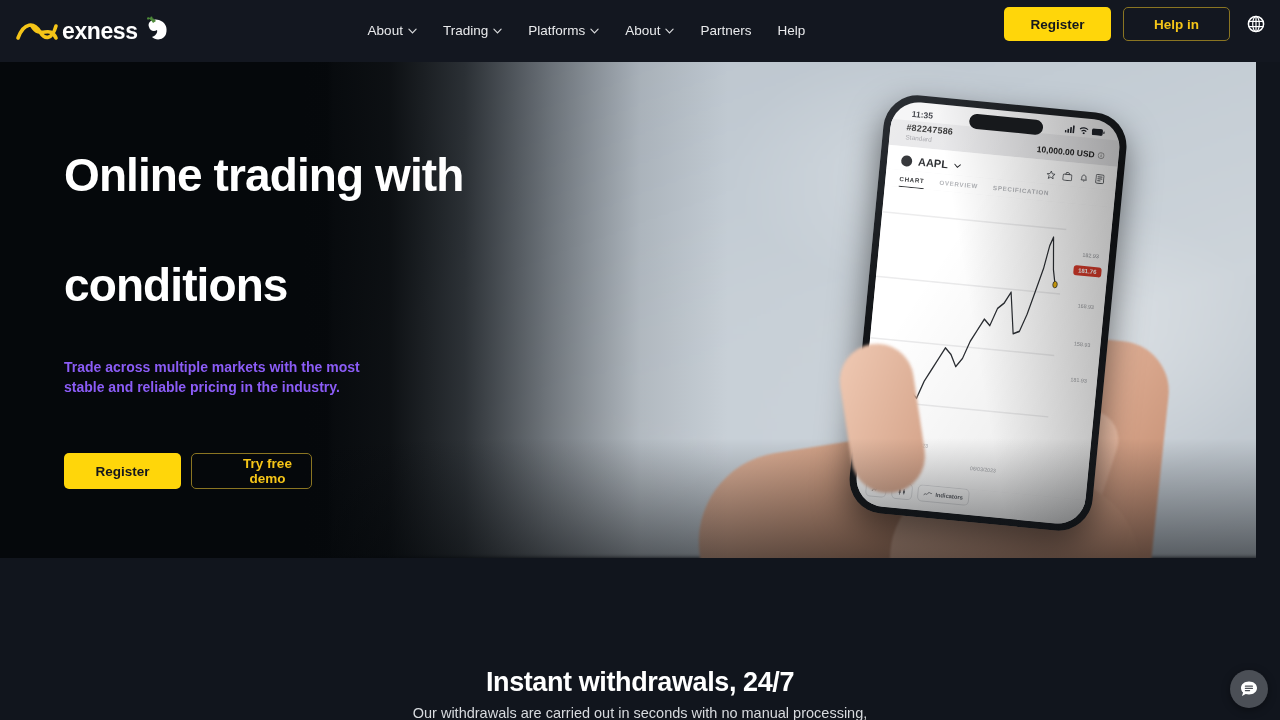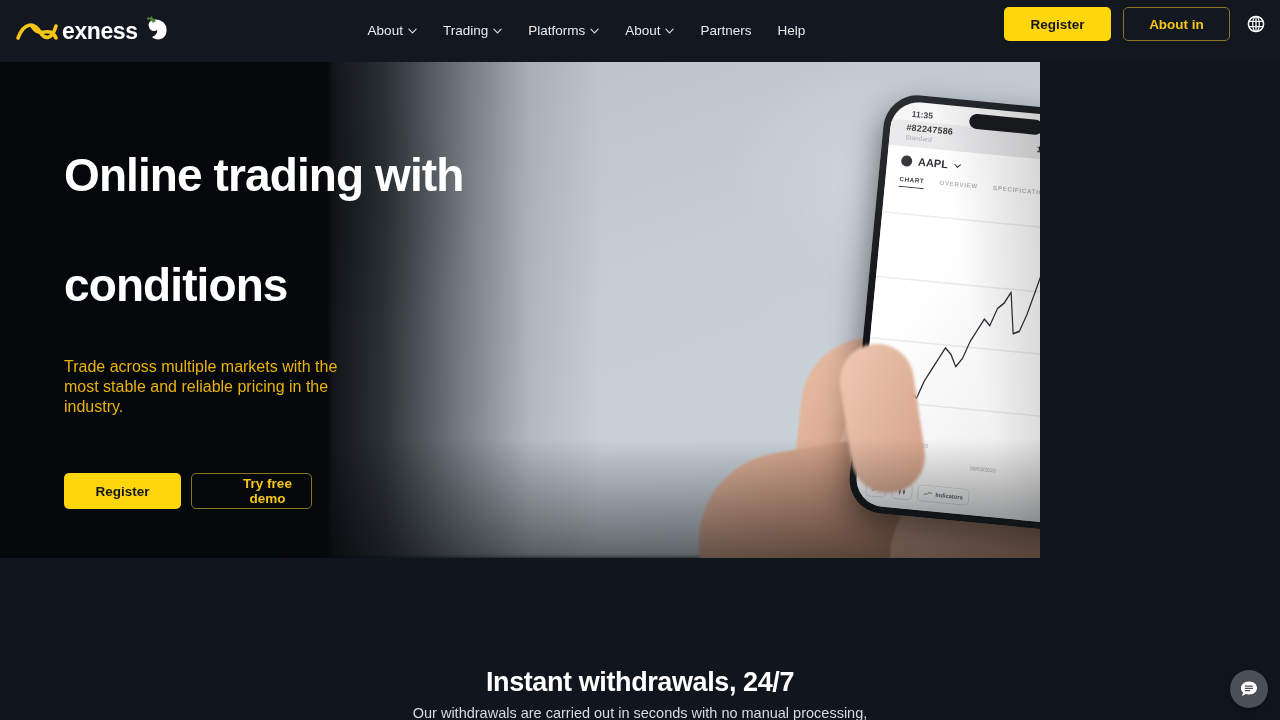--- a/index.html
+++ b/index.html
@@ -38,21 +38,21 @@
   }
   .btn-signin {
     width:107px; height:34px; background:transparent; color:#F5C518;
     border:1px solid #8a7522; border-radius:5px; font-size:13.5px; font-weight:700;
     font-family:"Liberation Sans", sans-serif; cursor:pointer;
   }
   .globe-btn { width:24px; height:24px; display:flex; align-items:center; justify-content:center; cursor:pointer; margin-left:2px; }
 
   
   .hero {
-    position:absolute; top:48px; left:0; width:1040px; height:510px;
+    position:absolute; top:48px; left:0; width:1256px; height:510px;
     overflow:hidden; background:#05070a;
   }
   .hero-photo { position:absolute; inset:0; }
   
   .sky {
     position:absolute; top:0; left:330px; width:950px; height:510px;
     background:
       radial-gradient(ellipse 260px 200px at 760px 300px, rgba(255,255,255,.30), rgba(255,255,255,0) 70%),
       radial-gradient(ellipse 220px 160px at 560px 120px, rgba(255,255,255,.20), rgba(255,255,255,0) 72%),
       radial-gradient(ellipse 300px 240px at 430px 430px, rgba(190,200,210,.35), rgba(255,255,255,0) 75%),
@@ -172,21 +172,21 @@
     background:linear-gradient(120deg,#f0cab4,#d2a086);
   }
 
   
   .hero-copy { position:absolute; left:64px; top:100px; width:540px; z-index:12; }
   .headline {
     color:#fff; font-size:46px; font-weight:700; line-height:55px;
     letter-spacing:-0.9px;
   }
   .subtext {
-    color:#eab308; font-size:16px; line-height:20px; margin-top:44px; max-width:300px;
+    color:#8b5cf6; font-size:14px; line-height:20px; margin-top:44px; max-width:300px;font-weight:bold;
   }
   .cta-row { display:flex; gap:10px; margin-top:56px; }
   .btn-register-hero {
     width:117px; height:36px; background:#FFD60A; color:#14171d;
     border:none; border-radius:5px; font-size:13.5px; font-weight:700;
     font-family:"Liberation Sans", sans-serif; cursor:pointer;
   }
   .btn-demo {
     width:121px; height:36px; background:transparent; color:#F5C518;
     border:1px solid #8a7522; border-radius:5px; font-size:13.5px; font-weight:700;
@@ -264,21 +264,21 @@
       <div class="nav-link">
         <span>Partners</span>
       </div>
       <div class="nav-link">
         <span>Help</span>
       </div>
     </div>
 
     <div class="nav-right">
       <button class="btn-register-nav">Register</button>
-      <button class="btn-signin">About in</button>
+      <button class="btn-signin">Help in</button>
       <div class="globe-btn">
         <svg width="18" height="18" viewBox="0 0 18 18">
           <circle cx="9" cy="9" r="7.6" fill="none" stroke="#ffffff" stroke-width="1.5"></circle>
           <ellipse cx="9" cy="9" rx="3.3" ry="7.6" fill="none" stroke="#ffffff" stroke-width="1.2"></ellipse>
           <line x1="1.6" y1="6.4" x2="16.4" y2="6.4" stroke="#ffffff" stroke-width="1.2"></line>
           <line x1="1.6" y1="11.6" x2="16.4" y2="11.6" stroke="#ffffff" stroke-width="1.2"></line>
           <line x1="9" y1="1.4" x2="9" y2="16.6" stroke="#ffffff" stroke-width="1.2"></line>
         </svg>
       </div>
     </div>

